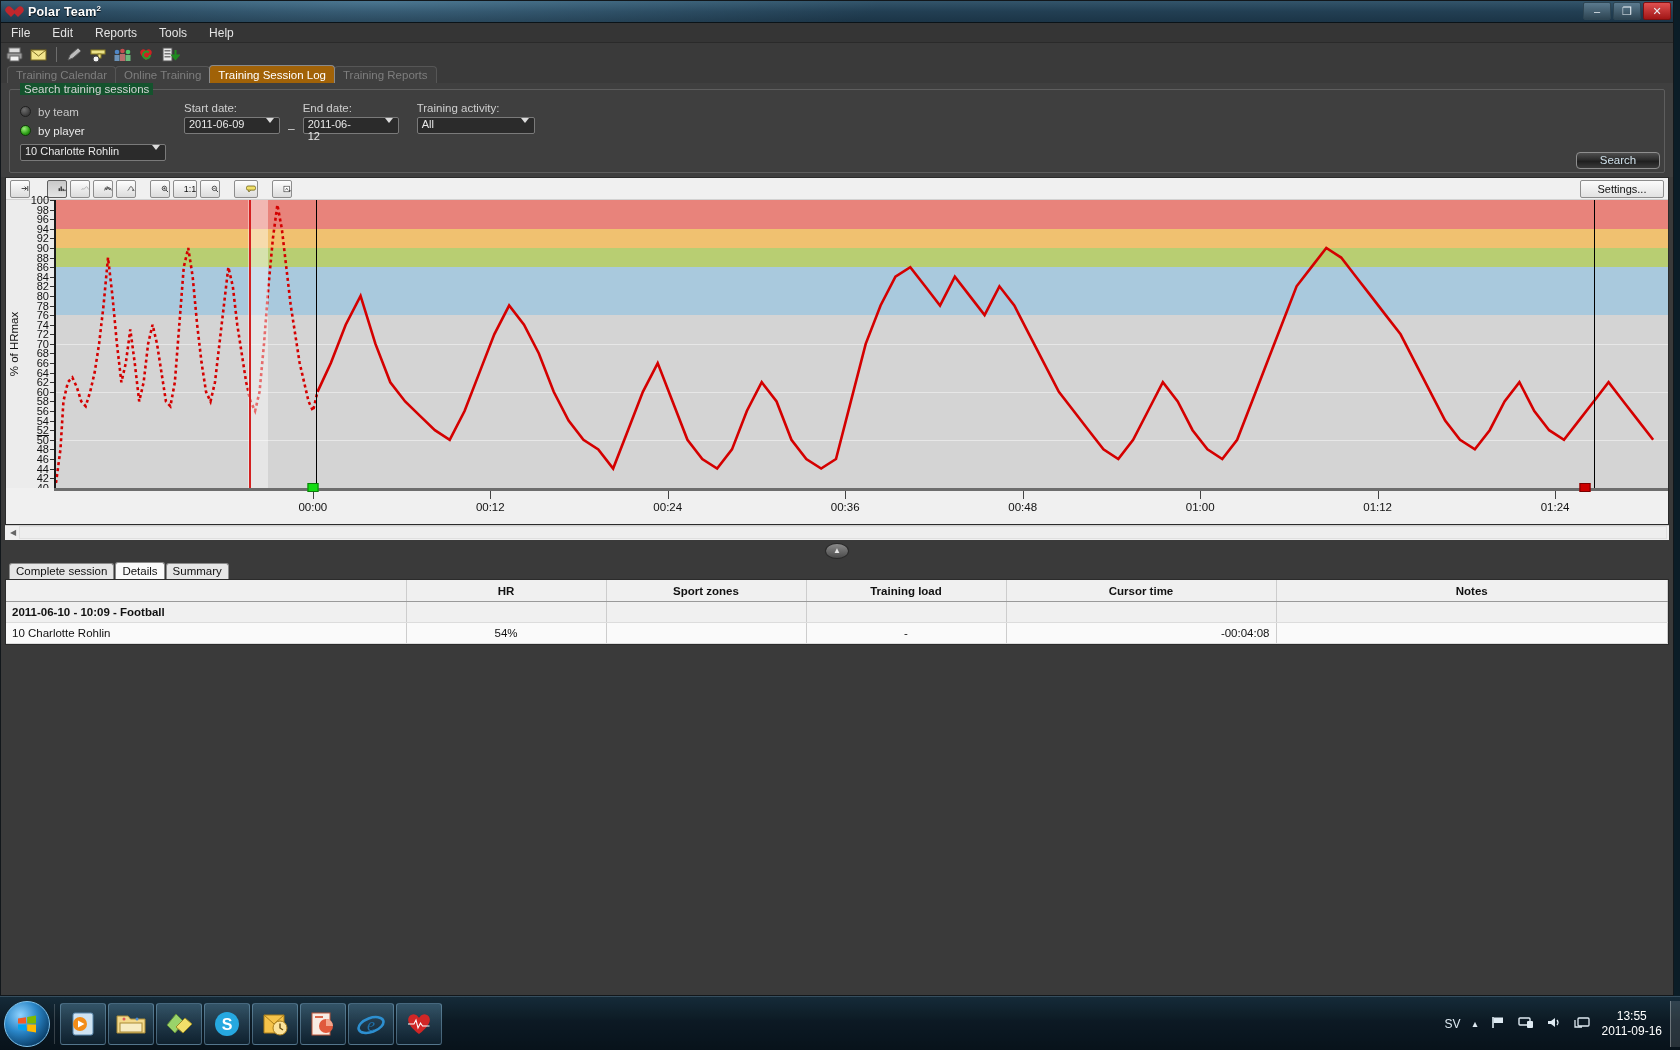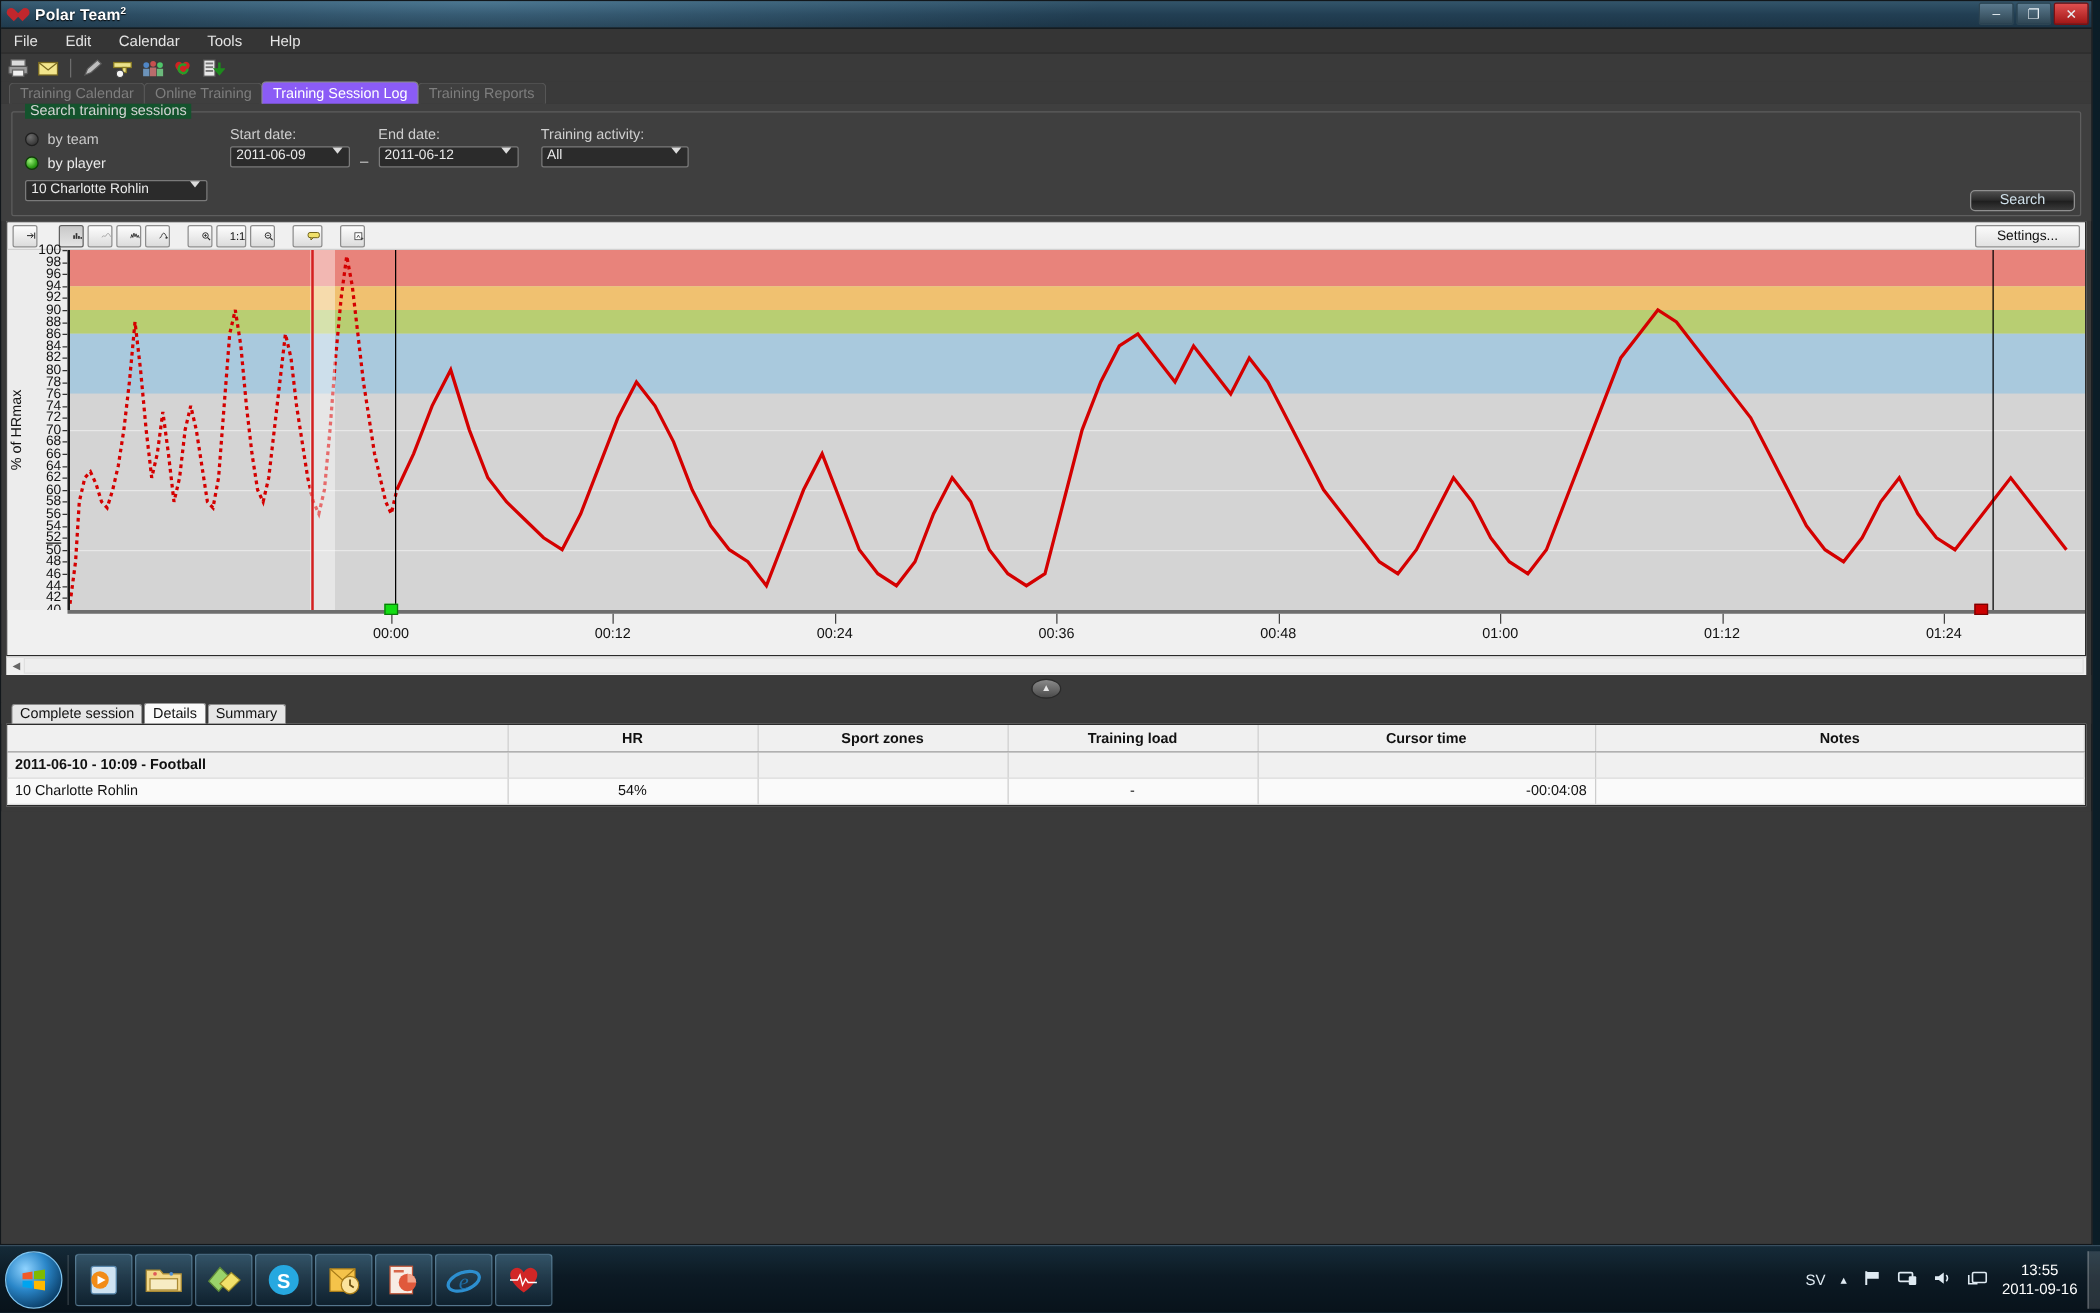--- a/index.html
+++ b/index.html
@@ -72,21 +72,21 @@
     height:18px; background:#3a3a3a; display:flex; align-items:flex-end;
     padding-left:6px; position:relative;
   }
   .tab {
     height:17px; padding:0 8px; line-height:17px; font-size:11.5px;
     background:#3f3f3f; color:#7e7e7e;
     border:1px solid #565656; border-bottom:none;
     border-radius:4px 4px 0 0; margin-right:-1px;
   }
   .tab.active {
-    background:#8b5cf6; color:#ffffff; height:18px; line-height:18px;
+    background:#a16207; color:#ffffff; height:18px; line-height:18px;
     border-color:#8a8a8a; z-index:3;
   }
   
   .searchwrap { background:#3f3f3f; padding:6px 8px 4px 8px; }
   .groupbox {
     border:1px solid #5e5e5e; border-radius:2px; position:relative;
     padding:12px 10px 8px 10px; height:84px;
   }
   .groupbox > legend {
     position:absolute; top:-7px; left:10px; background:#14532d;
@@ -255,21 +255,21 @@
     <div class="win-btns">
       <div class="wbtn">–</div>
       <div class="wbtn">❐</div>
       <div class="wbtn close">✕</div>
     </div>
   </div>
 
   <div class="menubar">
     <span>File</span>
     <span>Edit</span>
-    <span>Calendar</span>
+    <span>Reports</span>
     <span>Tools</span>
     <span>Help</span>
   </div>
 
   <div class="apptoolbar">
     <span class="ticon">
       <svg width="19" height="17" viewBox="0 0 19 17">
           <rect x="4" y="2" width="11" height="5" fill="#dcdcdc" stroke="#777"></rect>
           <rect x="2" y="7" width="15" height="6" rx="1" fill="#9a9a9a" stroke="#555"></rect>
           <rect x="5" y="10" width="9" height="5" fill="#f2f2f2" stroke="#666"></rect>
@@ -354,21 +354,21 @@
           <div>
             <span class="fieldlbl">Start date:</span>
             <div class="combo" style="width:96px;">
               <span>2011-06-09</span>
               <span class="arrow"></span>
             </div>
           </div>
           <div style="padding-top:20px; color:#cfcfcf;">–</div>
           <div>
             <span class="fieldlbl">End date:</span>
-            <div class="combo" style="width:112px;gap:28px;">
+            <div class="combo" style="width:96px;gap:28px;">
               <span>2011-06-12</span>
               <span class="arrow"></span>
             </div>
           </div>
           <div style="margin-left:10px;">
             <span class="fieldlbl">Training activity:</span>
             <div class="combo" style="width:118px;">
               <span>All</span>
               <span class="arrow"></span>
             </div>

